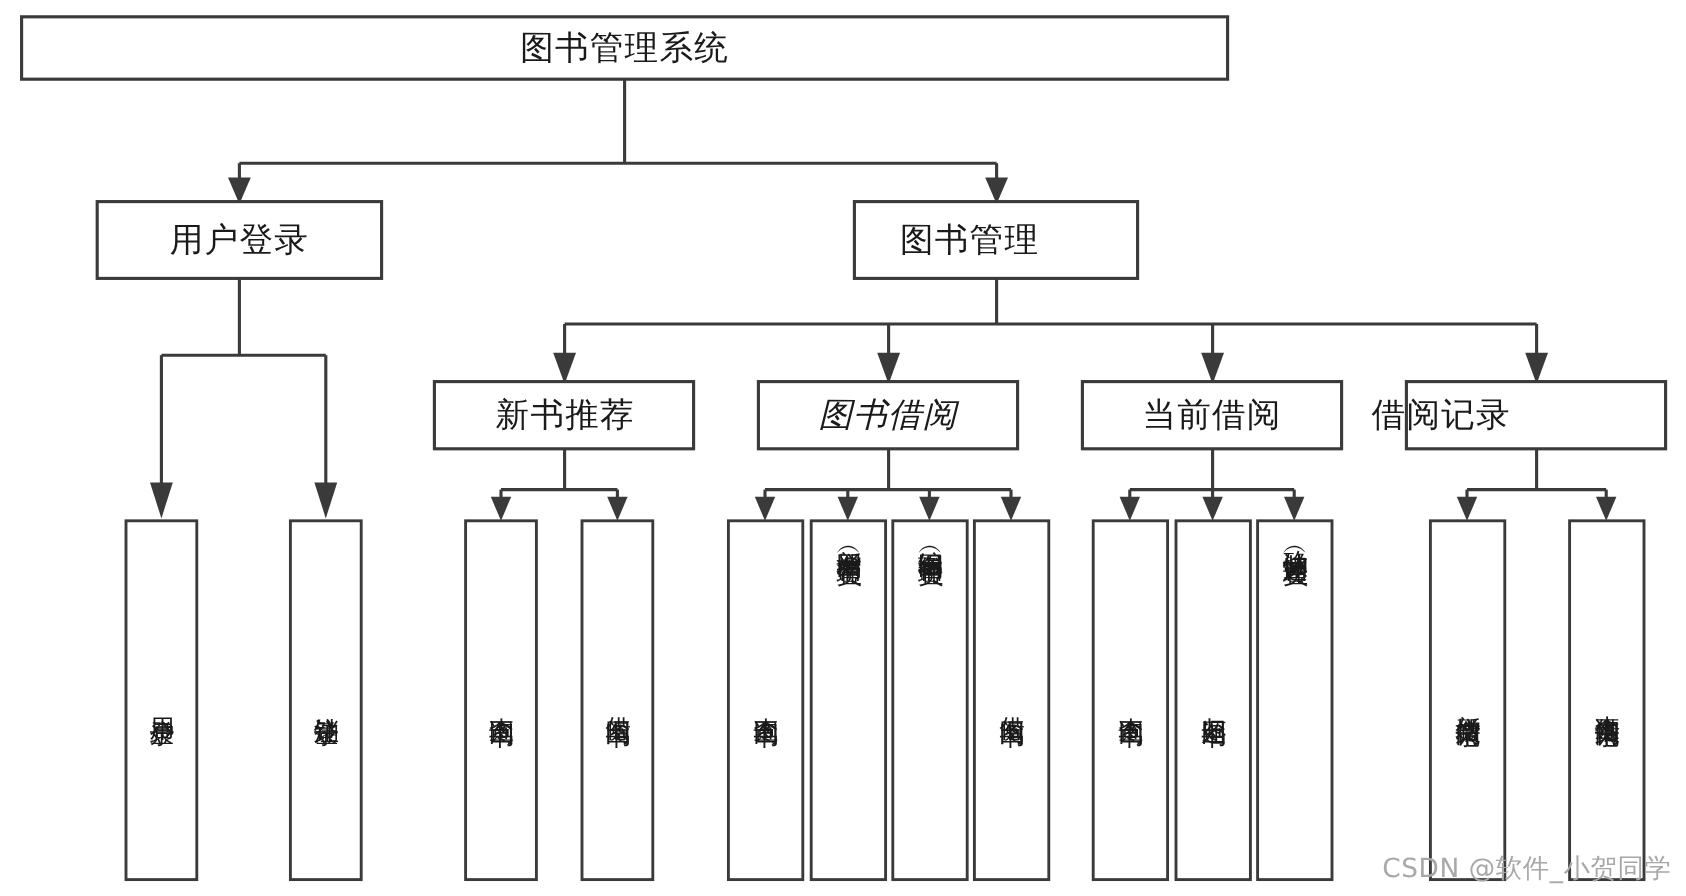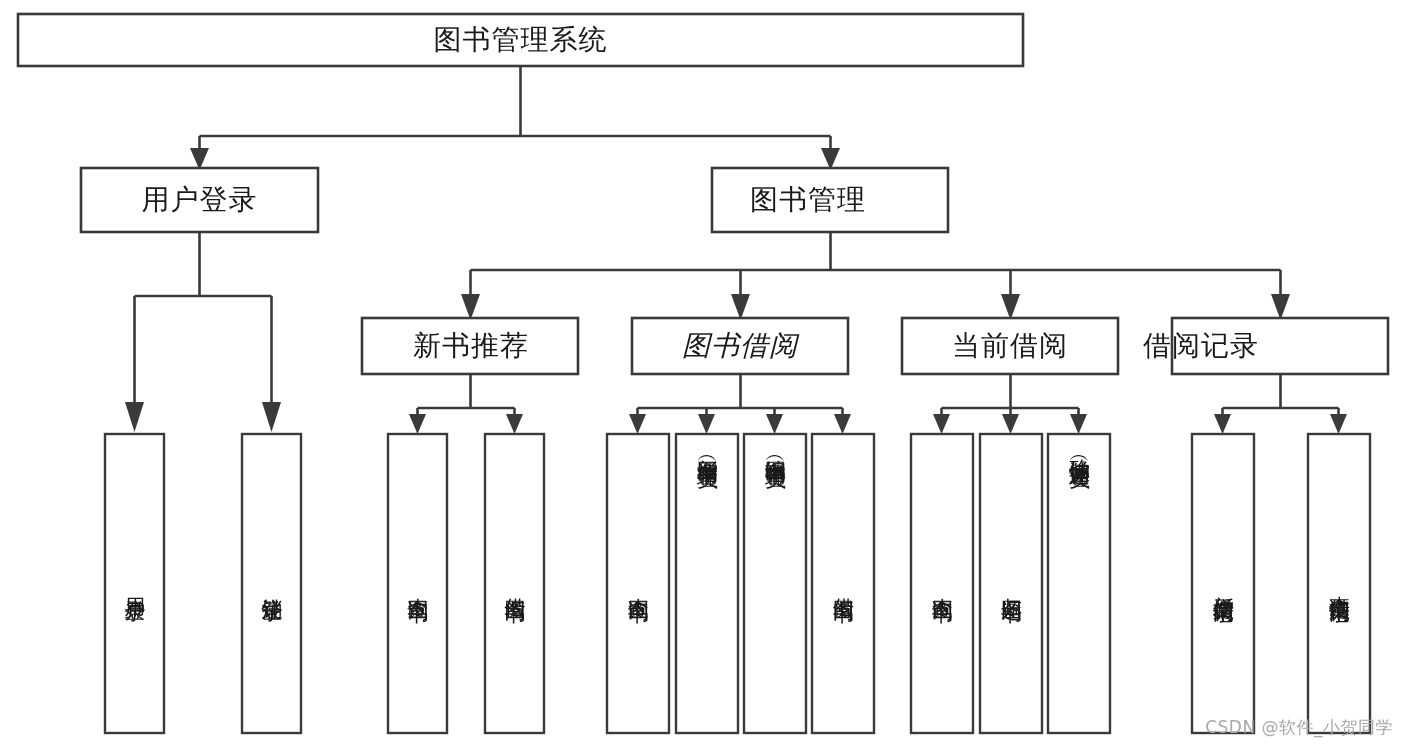--- a/index.html
+++ b/index.html
@@ -77,21 +77,21 @@
     font-size: 28px;
     color: #1a1a1a;
     letter-spacing: 1px;
     white-space: nowrap;
   }
   #watermark {
     position: absolute;
     right: 12px;
     bottom: 8px;
     font-family: "DejaVu Sans", "Liberation Sans", sans-serif;
-    font-size: 17px;
+    font-size: 22px;
     color: #a8a8a8;
     letter-spacing: 0.5px;
     white-space: nowrap;
     pointer-events: none;
   }
 </style>
 </head>
 <body>
 
 <div id="diagram-root">

